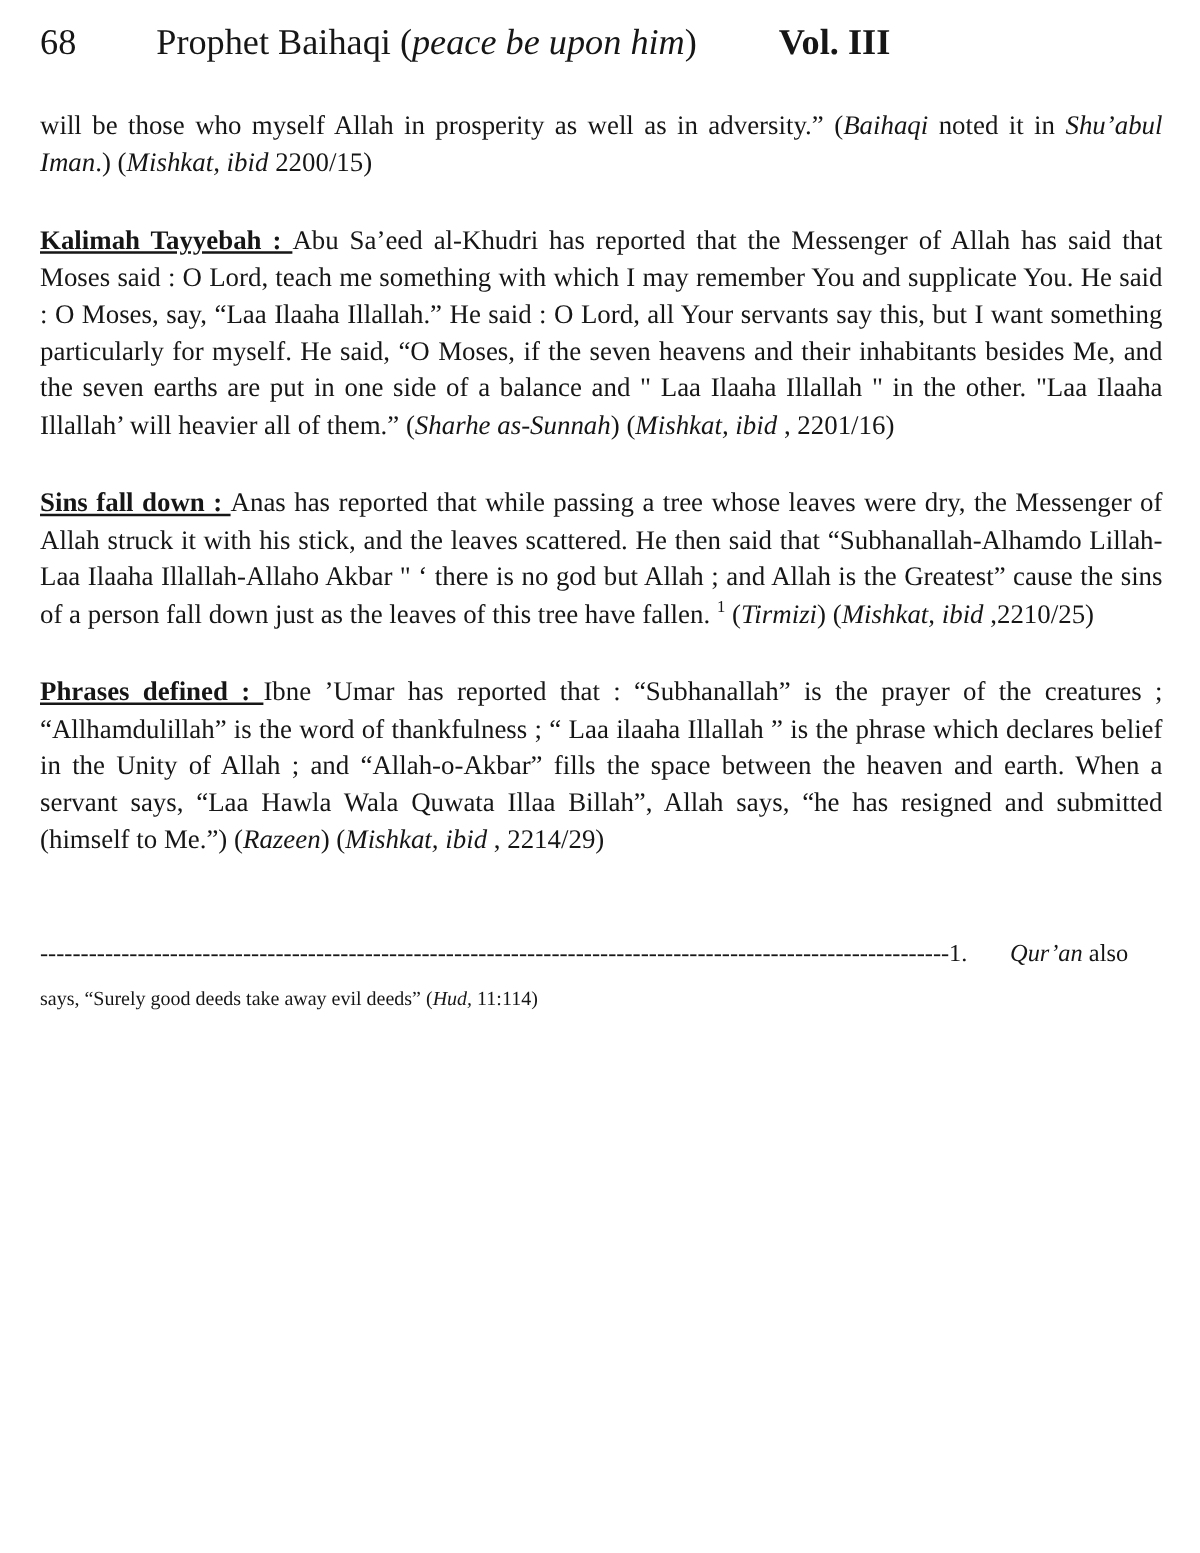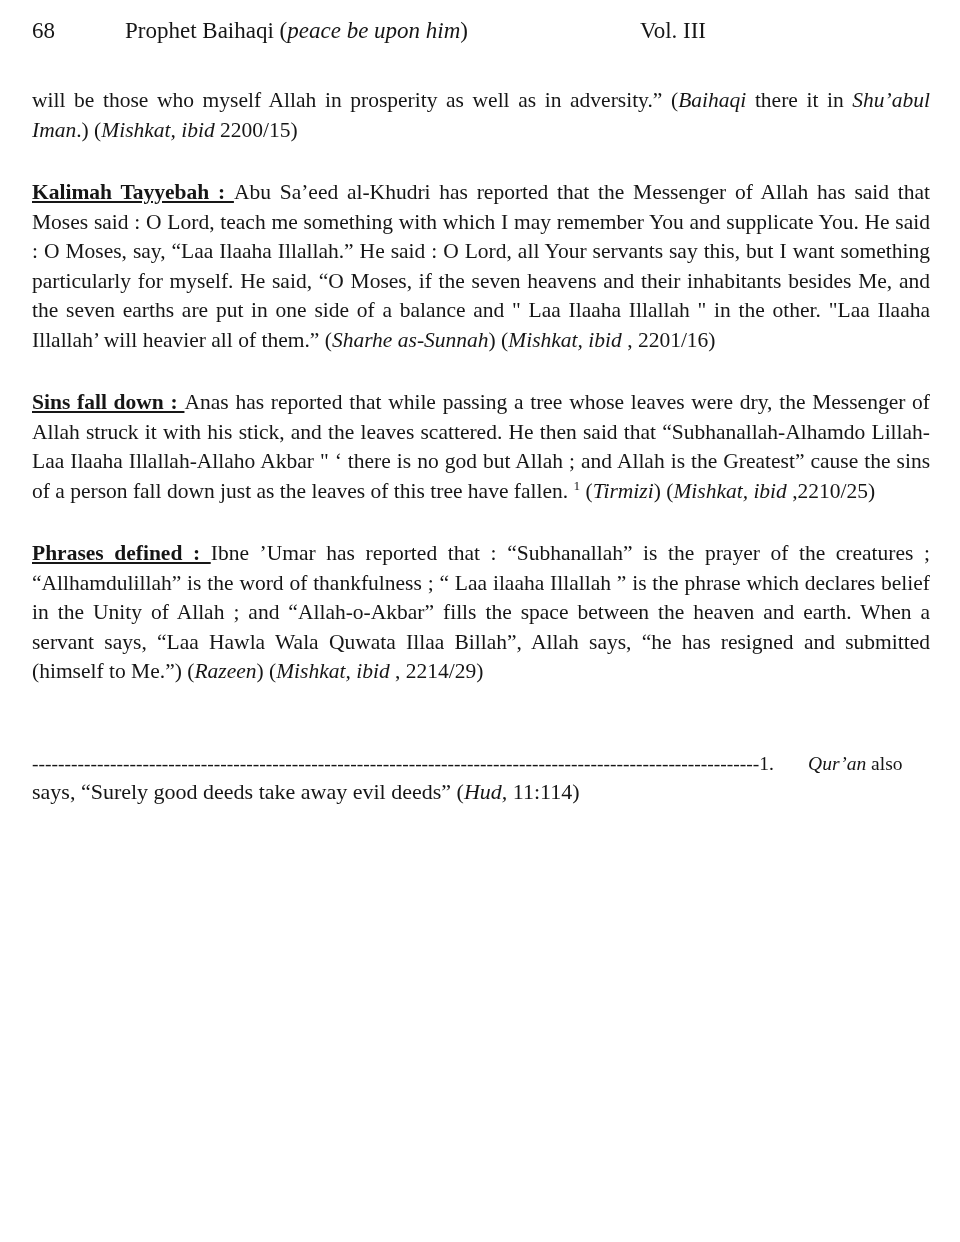--- a/index.html
+++ b/index.html
@@ -9,62 +9,62 @@
     background: #ffffff;
     color: #161616;
     font-family: "Liberation Serif", "DejaVu Serif", serif;
     overflow: hidden;
   }
   .page { padding: 18px 30px 0 32px; }
 
   .page-header {
     position: relative;
     height: 32px;
-    font-size: 23px;
+    font-size: 29px;
   }
   .page-number { position: absolute; left: 0; top: 0; }
   .running-title { position: absolute; left: 93px; top: 0; }
-  .volume { position: absolute; left: 608px; top: 0; }
+  .volume { position: absolute; left: 591px; top: 0; font-weight: bold; }
 
   .content { margin-top: 36px; }
   .para {
     font-size: 21.5px;
     line-height: 29.5px;
     text-align: justify;
     margin: 0 0 33px 0;
   }
 
   .b { font-weight: bold; text-decoration: underline; }
   .i { font-style: italic; }
   sup { font-size: 0.62em; line-height: 0; }
 
   .footnote { margin-top: 66px; }
   .footnote-rule-line {
     font-size: 19.5px;
     white-space: nowrap;
     overflow: hidden;
   }
   .footnote-text {
-    font-size: 22px;
-    margin-top: 4px;
+    font-size: 16px;
+    margin-top: 16px;
   }
 </style>
 </head>
 <body>
 
 <div class="page">
 
   <header class="page-header">
     <span class="page-number">68</span>
     <span class="running-title"><span>Prophet Baihaqi (</span><span class="i">peace be upon him</span><span>)</span></span>
     <span class="volume">Vol. III</span>
   </header>
 
   <main class="content">
-    <p class="para"><span>will be those who myself Allah in prosperity as well as in adversity.” (</span><span class="i">Baihaqi</span><span> there it in </span><span class="i">Shu’abul Iman</span><span>.) (</span><span class="i">Mishkat, ibid</span><span> 2200/15)</span></p>
+    <p class="para"><span>will be those who myself Allah in prosperity as well as in adversity.” (</span><span class="i">Baihaqi</span><span> noted it in </span><span class="i">Shu’abul Iman</span><span>.) (</span><span class="i">Mishkat, ibid</span><span> 2200/15)</span></p>
     <p class="para"><span class="b">Kalimah Tayyebah : </span><span>Abu Sa’eed al-Khudri has reported that the Messenger of Allah has said that Moses said : O Lord, teach me something with which I may remember You and supplicate You. He said : O Moses, say, “Laa Ilaaha Illallah.” He said : O Lord, all Your servants say this, but I want something particularly for myself. He said, “O Moses, if the seven heavens and their inhabitants besides Me, and the seven earths are put in one side of a balance and " Laa Ilaaha Illallah " in the other. "Laa Ilaaha Illallah’ will heavier all of them.” (</span><span class="i">Sharhe as-Sunnah</span><span>) (</span><span class="i">Mishkat, ibid</span><span> , 2201/16)</span></p>
     <p class="para"><span class="b">Sins fall down : </span><span> Anas has reported that while passing a tree whose leaves were dry, the Messenger of Allah struck it with his stick, and the leaves scattered. He then said that “Subhanallah-Alhamdo Lillah-Laa Ilaaha Illallah-Allaho  Akbar " ‘ there is no god but Allah ; and Allah is the Greatest” cause the sins of  a person fall down just as the leaves of this tree have fallen. </span><sup>1</sup><span> (</span><span class="i">Tirmizi</span><span>) (</span><span class="i">Mishkat, ibid</span><span> ,2210/25)</span></p>
     <p class="para"><span class="b">Phrases defined : </span><span>Ibne ’Umar has reported that : “Subhanallah” is the prayer of the creatures ; “Allhamdulillah” is the word of  thankfulness ; “ Laa ilaaha Illallah ” is the phrase which declares belief in the Unity of Allah ; and “Allah-o-Akbar” fills the space between the heaven and earth. When a servant says, “Laa Hawla Wala Quwata Illaa Billah”, Allah says, “he has resigned and submitted (himself to Me.”) (</span><span class="i">Razeen</span><span>) (</span><span class="i">Mishkat, ibid</span><span> , 2214/29)</span></p>
   </main>
 
   <footer class="footnote">
     <div class="footnote-rule-line"><span>----------------------------------------------------------------------------------------------------------------1.</span><span>&nbsp;&nbsp;&nbsp;&nbsp;&nbsp;&nbsp;&nbsp;</span><span class="i">Qur’an</span><span> also</span></div>
     <div class="footnote-text"><span>says, “Surely good deeds take away evil deeds” (</span><span class="i">Hud,</span><span>  11:114)</span></div>
   </footer>
 

